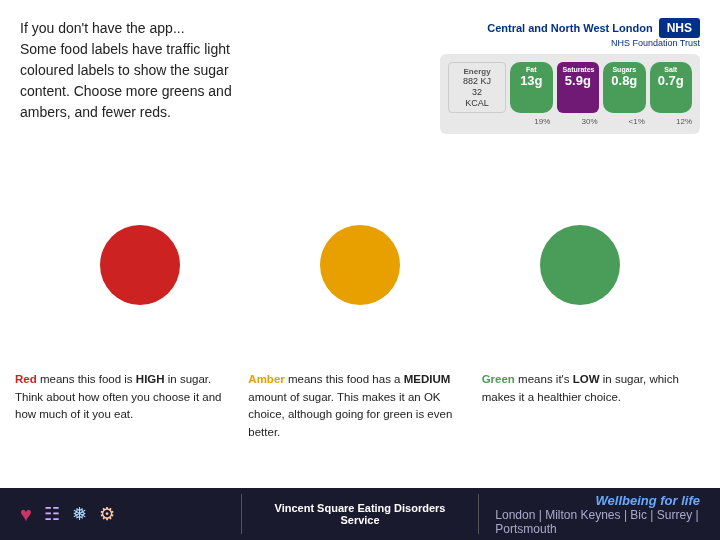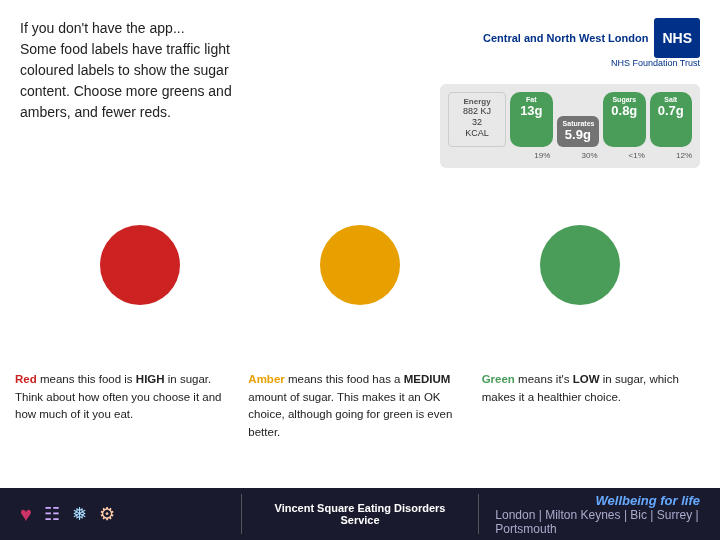--- a/index.html
+++ b/index.html
@@ -44,42 +44,42 @@
       display: flex;
       flex-direction: column;
       align-items: flex-end;
       gap: 4px;
     }
 
     .nhs-header {
       display: flex;
       flex-direction: column;
       align-items: flex-end;
-      margin-bottom: 12px;
+      margin-bottom: 2px;
     }
 
     .nhs-org-text {
       font-size: 11px;
       color: #003087;
       font-weight: bold;
       text-align: right;
     }
 
     .nhs-sub-text {
       font-size: 9px;
       color: #003087;
       text-align: right;
     }
 
     .nhs-badge {
       background: #003087;
       color: white;
       font-weight: bold;
-      font-size: 14px;
-      padding: 12px 8px;
+      font-size: 12px;
+      padding: 3px 8px;
       border-radius: 3px;
       display: inline-block;
     }
 
     .nutrition-label {
       background: #e8e8e8;
       border-radius: 6px;
       padding: 8px;
       width: 260px;
       display: flex;
@@ -137,21 +137,21 @@
 
     .pill-value {
       font-size: 13px;
       color: white;
       font-weight: bold;
       display: block;
       line-height: 1.2;
     }
 
     .pill-green { background: #4a9c59; border-radius: 10px; }
-    .pill-amber { background: #737373; margin-top: 24px; }
+    .pill-amber { background: #701a75; }
 
     .percent-row {
       display: flex;
       gap: 4px;
     }
 
     .percent-item {
       flex: 1;
       text-align: right;
       font-size: 8px;

